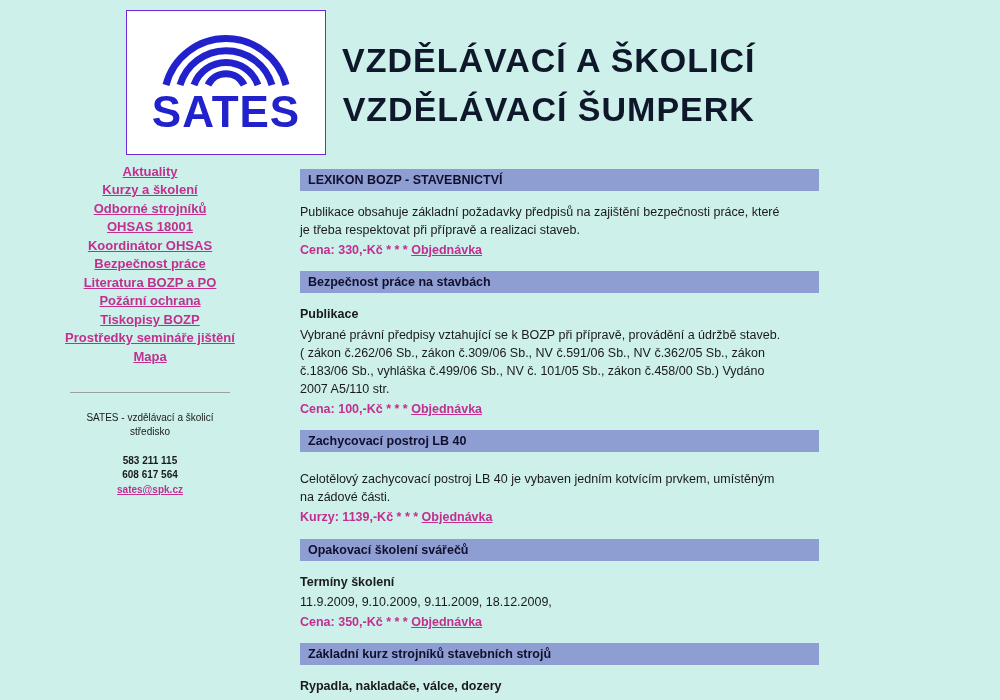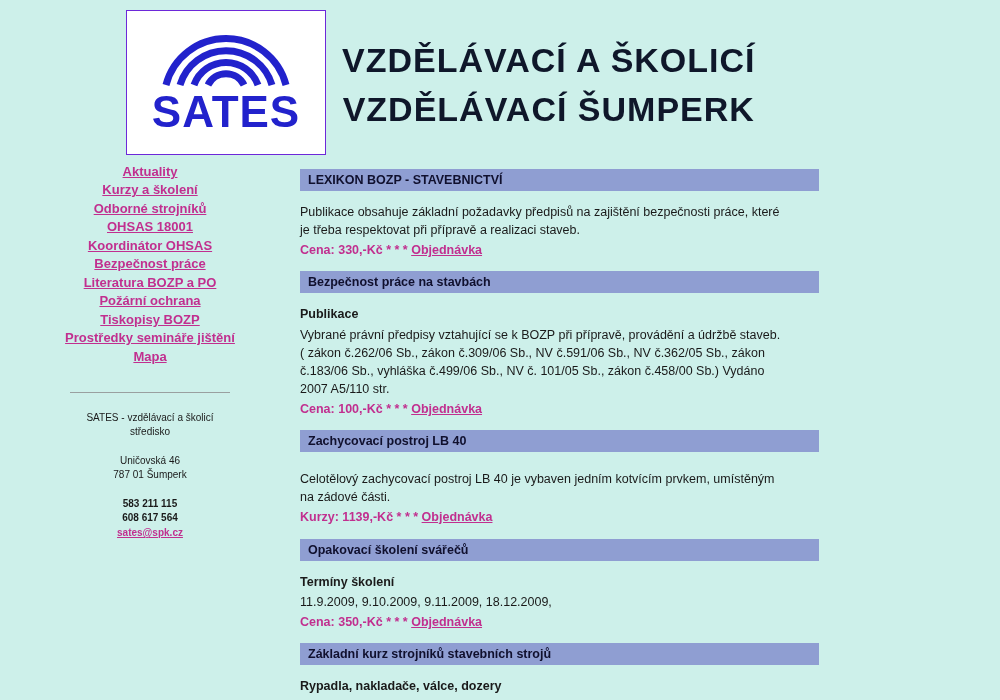--- a/index.html
+++ b/index.html
@@ -171,24 +171,20 @@
         <a href="#">Mapa</a>
       </div>
 
       <div class="hr"></div>
 
       <div class="addr">
         <div class="blk">
           <div>SATES - vzdělávací a školicí</div>
           <div>středisko</div>
         </div>
-        <div class="blk">
-          <div>Uničovská 46</div>
-          <div>787 01 Šumperk</div>
-        </div>
         <div class="blk phones">
           <div>583 211 115</div>
           <div>608 617 564</div>
           <a href="#">sates@spk.cz</a>
         </div>
       </div>
     </div>
 
     <div class="content">
 

